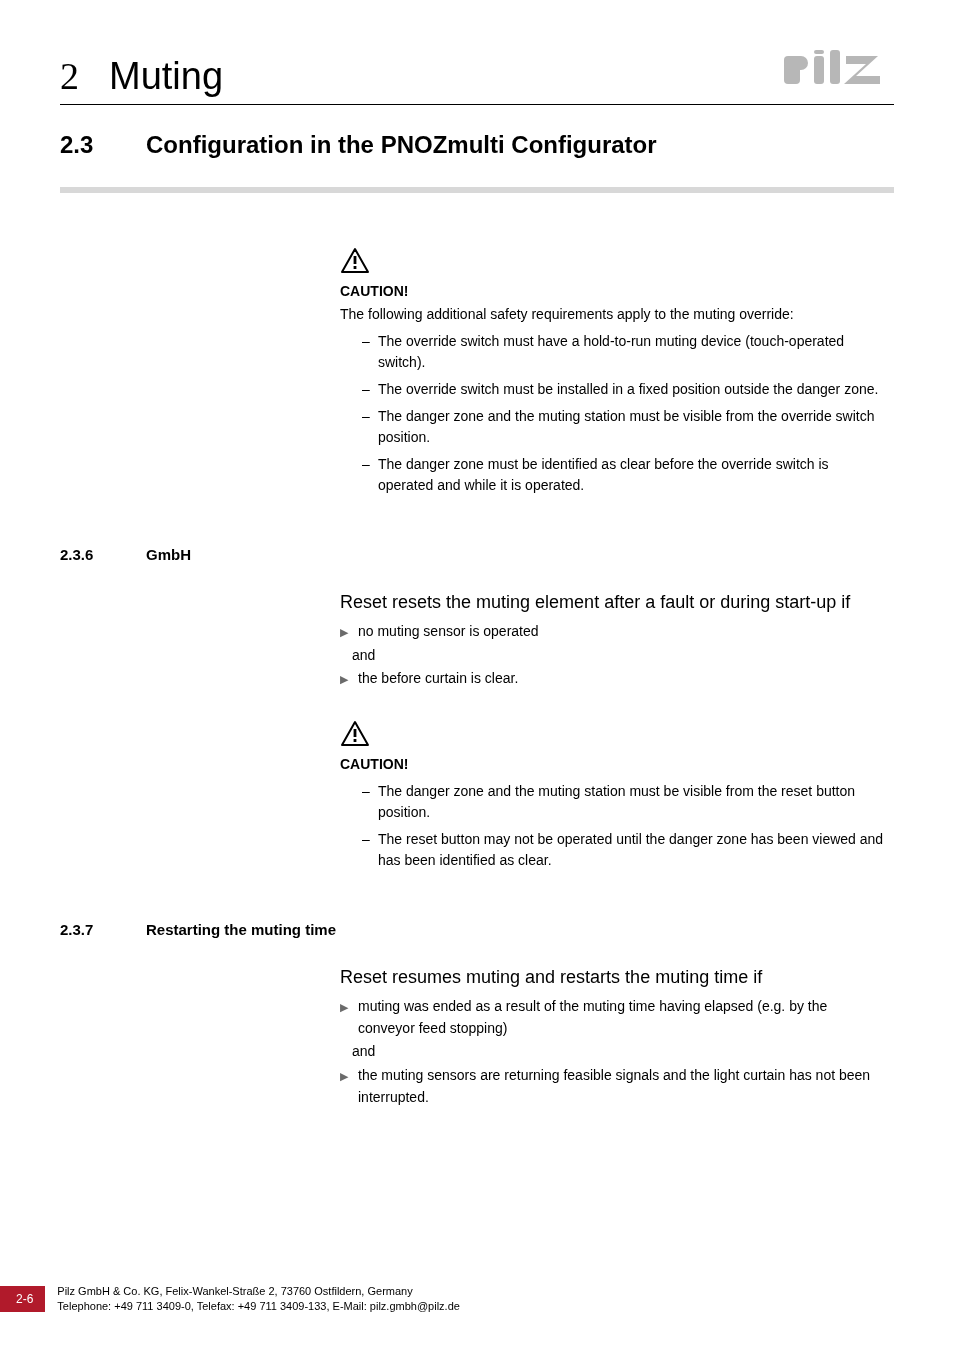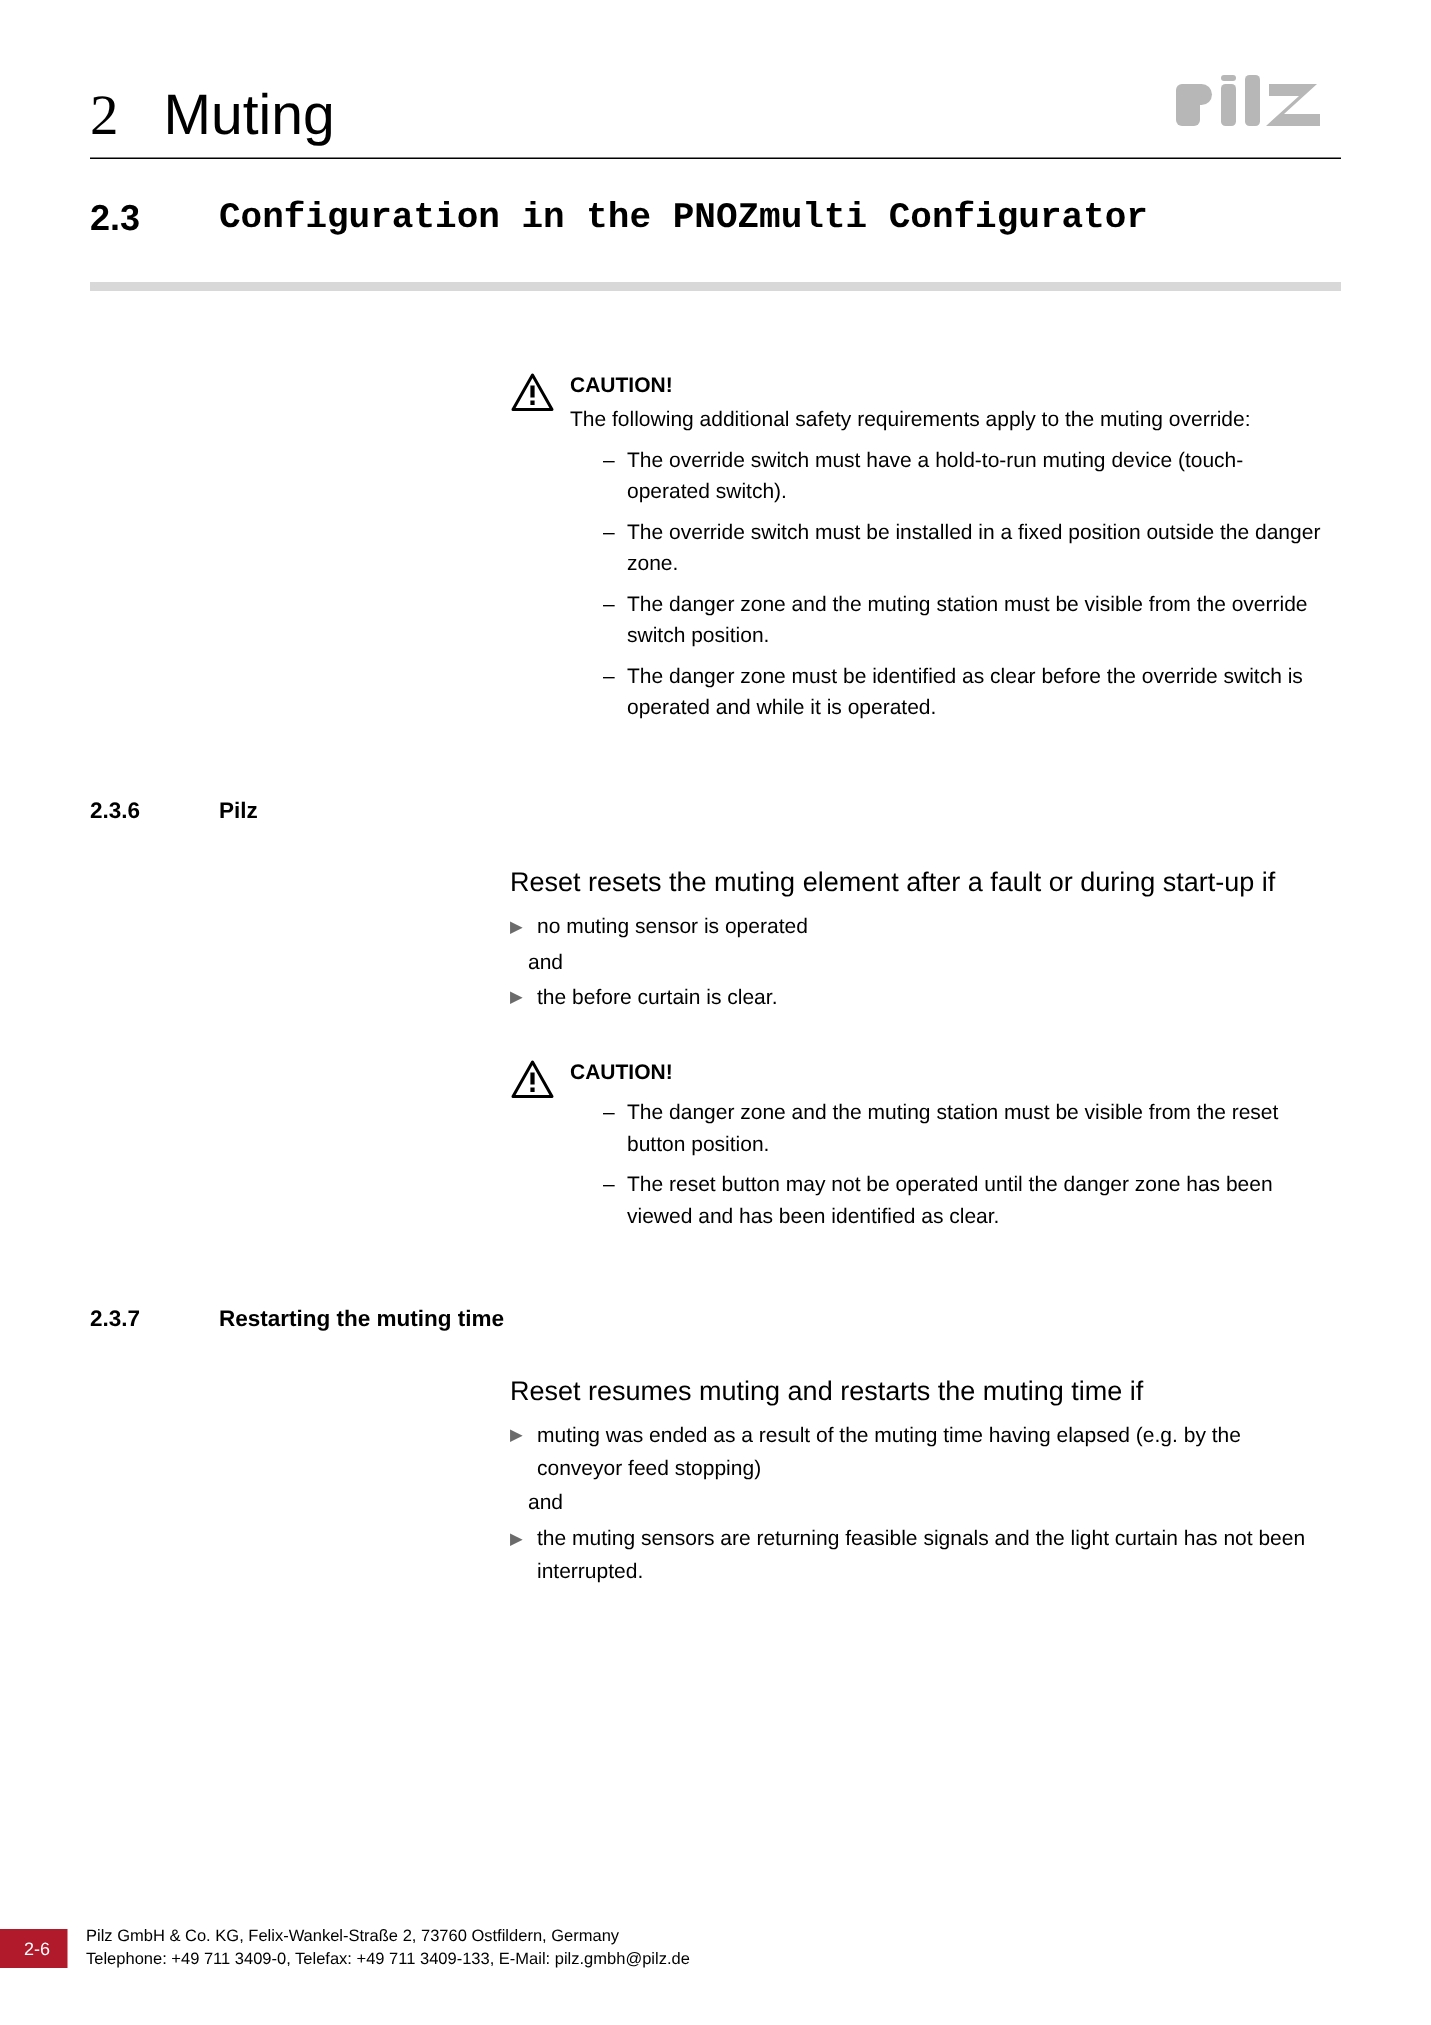--- a/index.html
+++ b/index.html
@@ -5,24 +5,24 @@
   * { box-sizing: border-box; margin: 0; padding: 0; }
   html, body { width: 954px; height: 1350px; background: #fff; font-family: Arial, Helvetica, sans-serif; color: #000; }
   .page { position: relative; width: 954px; height: 1350px; padding: 50px 60px 0 60px; }
   .header { display: flex; align-items: flex-end; justify-content: space-between; border-bottom: 1px solid #000; padding-bottom: 6px; margin-bottom: 26px; }
   .chapnum { font-family: Georgia, 'Times New Roman', serif; font-size: 38px; font-weight: 400; margin-right: 30px; }
   .chaptitle { font-family: Liberation Sans, sans-serif; font-size: 38px; font-weight: 400; }
   .header-left { display: flex; align-items: baseline; }
   .logo { margin-bottom: 4px; }
   .section-head { display: flex; align-items: flex-start; margin-bottom: 18px; }
   .secnum { font-size: 24px; font-weight: 700; width: 86px; flex: 0 0 86px; }
-  .sectitle { font-size: 24px; font-weight: 700; font-family: Liberation Mono, monospace; }
+  .sectitle { font-size: 24px; font-weight: 700; }
   .rule { height: 6px; background: #d8d8d8; margin: 28px 0 52px 0; }
   .content { margin-left: 280px; margin-right: 10px; }
-  .caution-block { display: flex; margin-bottom: 8px; }
+  .caution-block { display: flex; margin-bottom: 8px; flex-direction: column; }
   .caution-icon { width: 34px; flex: 0 0 34px; margin-right: 6px; margin-top: 2px; }
   .caution-body { font-size: 14px; line-height: 1.5; }
   .caution-label { font-weight: 700; font-size: 14px; margin-bottom: 2px; }
   .sublist { margin: 6px 0 0 22px; }
   .sublist .li { display: flex; margin-bottom: 6px; font-size: 14px; line-height: 1.5; }
   .sublist .dash { flex: 0 0 16px; }
   .subhead { display: flex; align-items: flex-start; margin: 44px 0 26px 0; }
   .subnum { font-size: 15px; font-weight: 700; width: 86px; flex: 0 0 86px; }
   .subtitle { font-size: 15px; font-weight: 700; }
   .para { font-size: 18px; line-height: 1.55; margin-bottom: 4px; }
@@ -96,21 +96,21 @@
               <div>The danger zone must be identified as clear before the override switch is operated and while it is operated.</div>
             </div>
         </div>
       </div>
     </div>
 
   </div>
 
   <div class="subhead">
     <div class="subnum">2.3.6</div>
-    <div class="subtitle">Pilz</div>
+    <div class="subtitle">GmbH</div>
   </div>
 
   <div class="content">
     <div class="para">Reset resets the muting element after a fault or during start-up if</div>
     <div class="blist">
       <div class="li">
           <div class="tri">▶</div>
           <div>no muting sensor is operated</div>
         </div>
       <div class="and">and</div>

